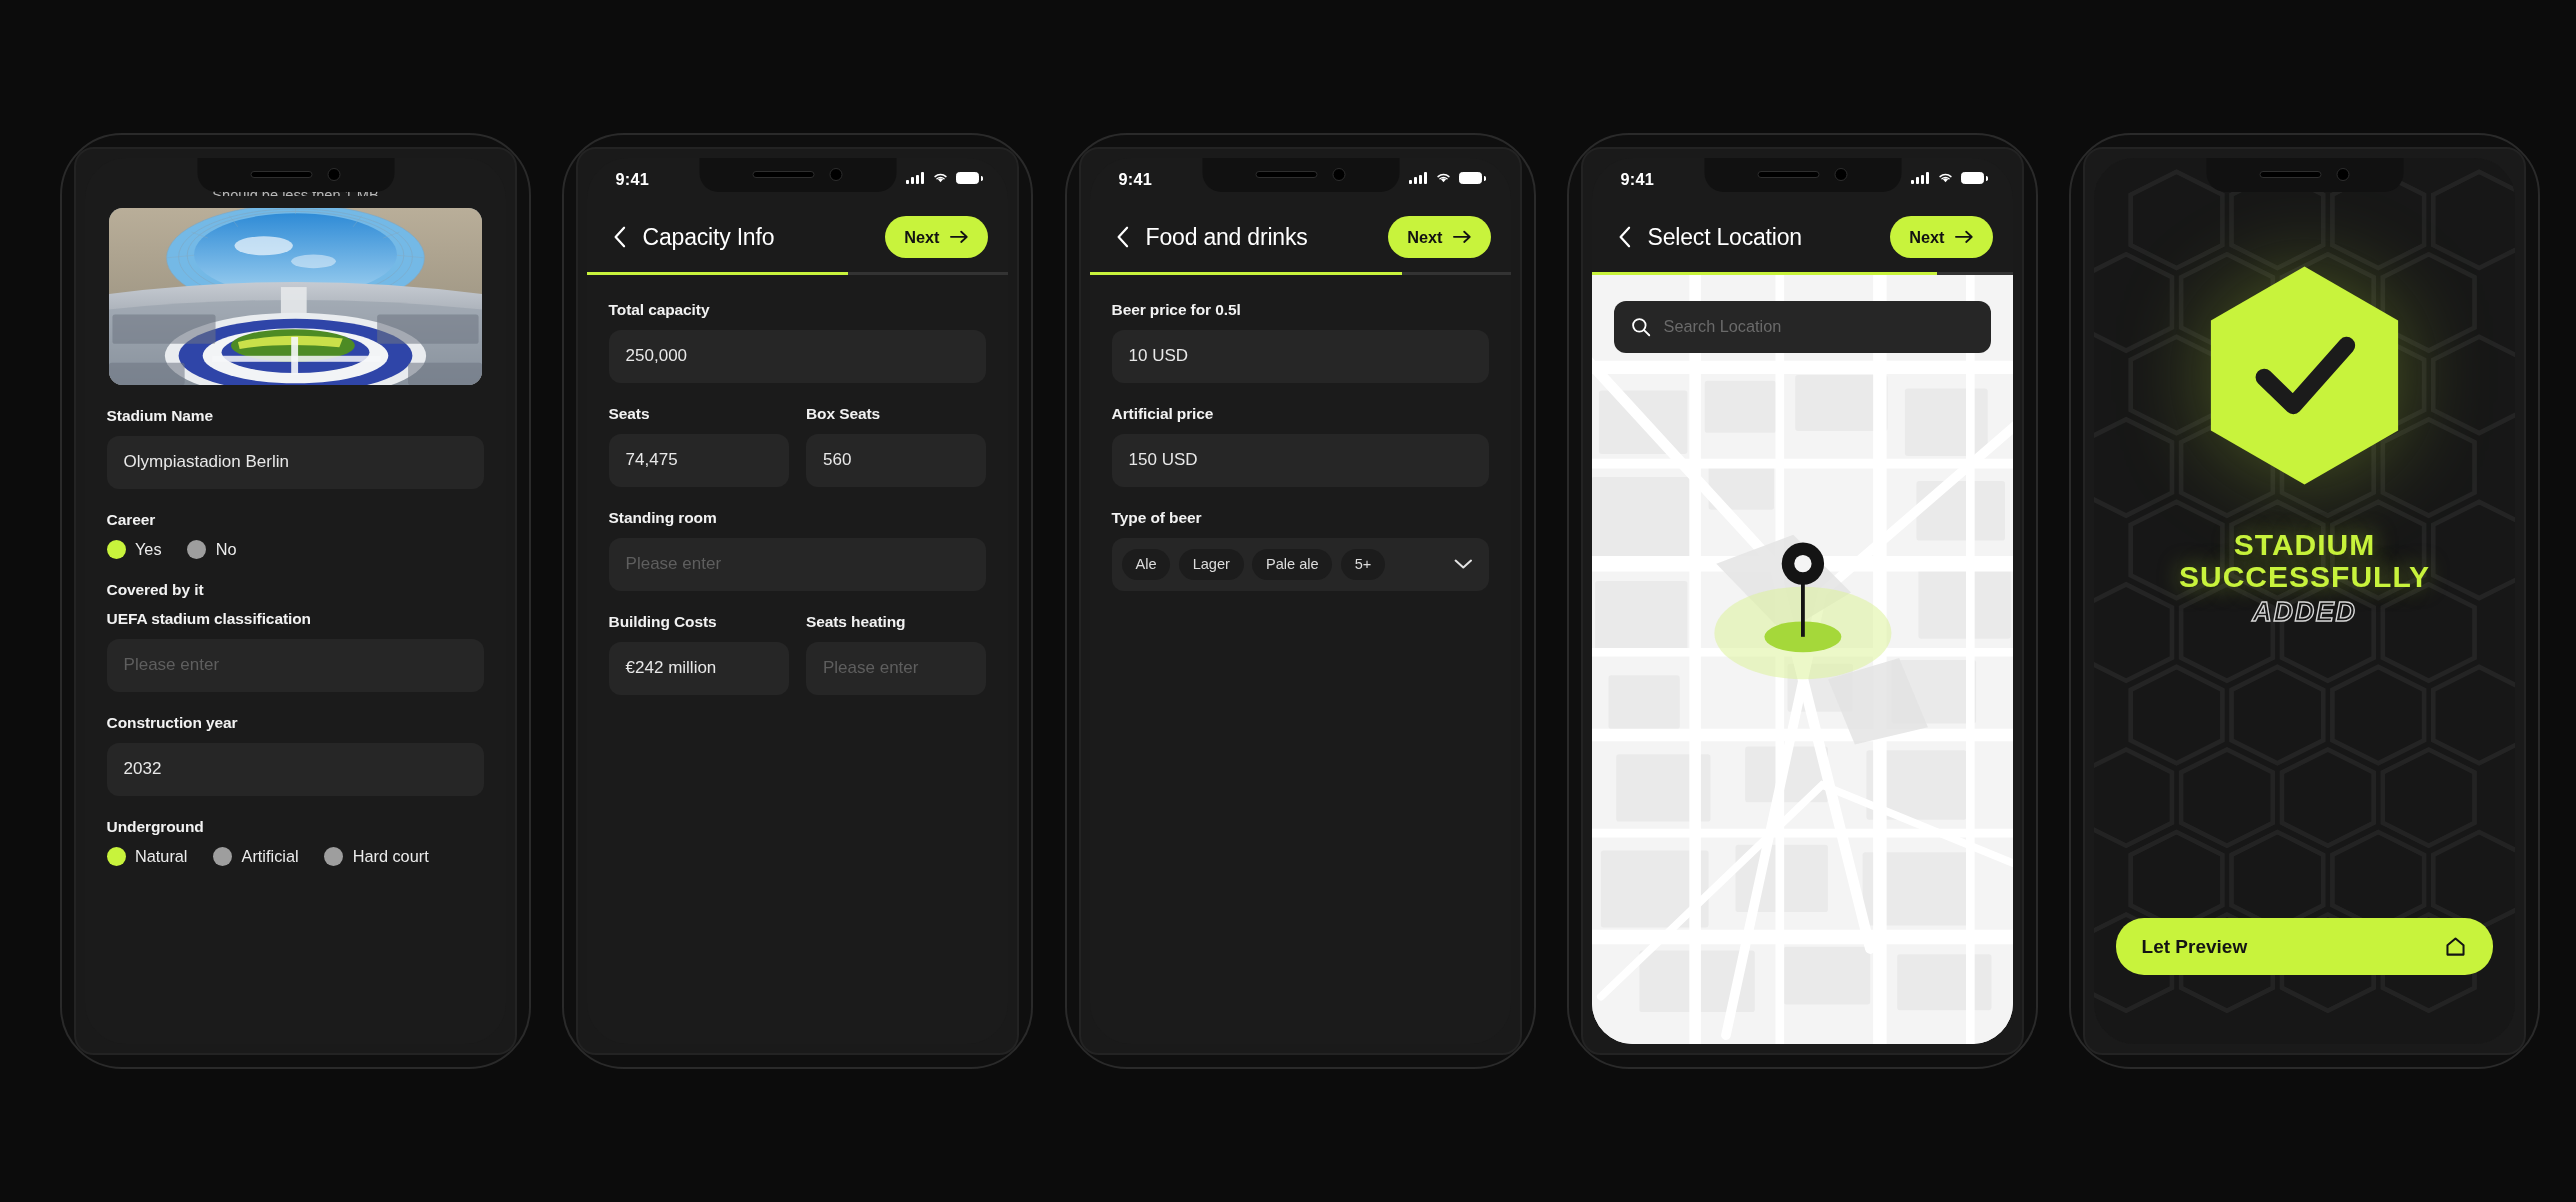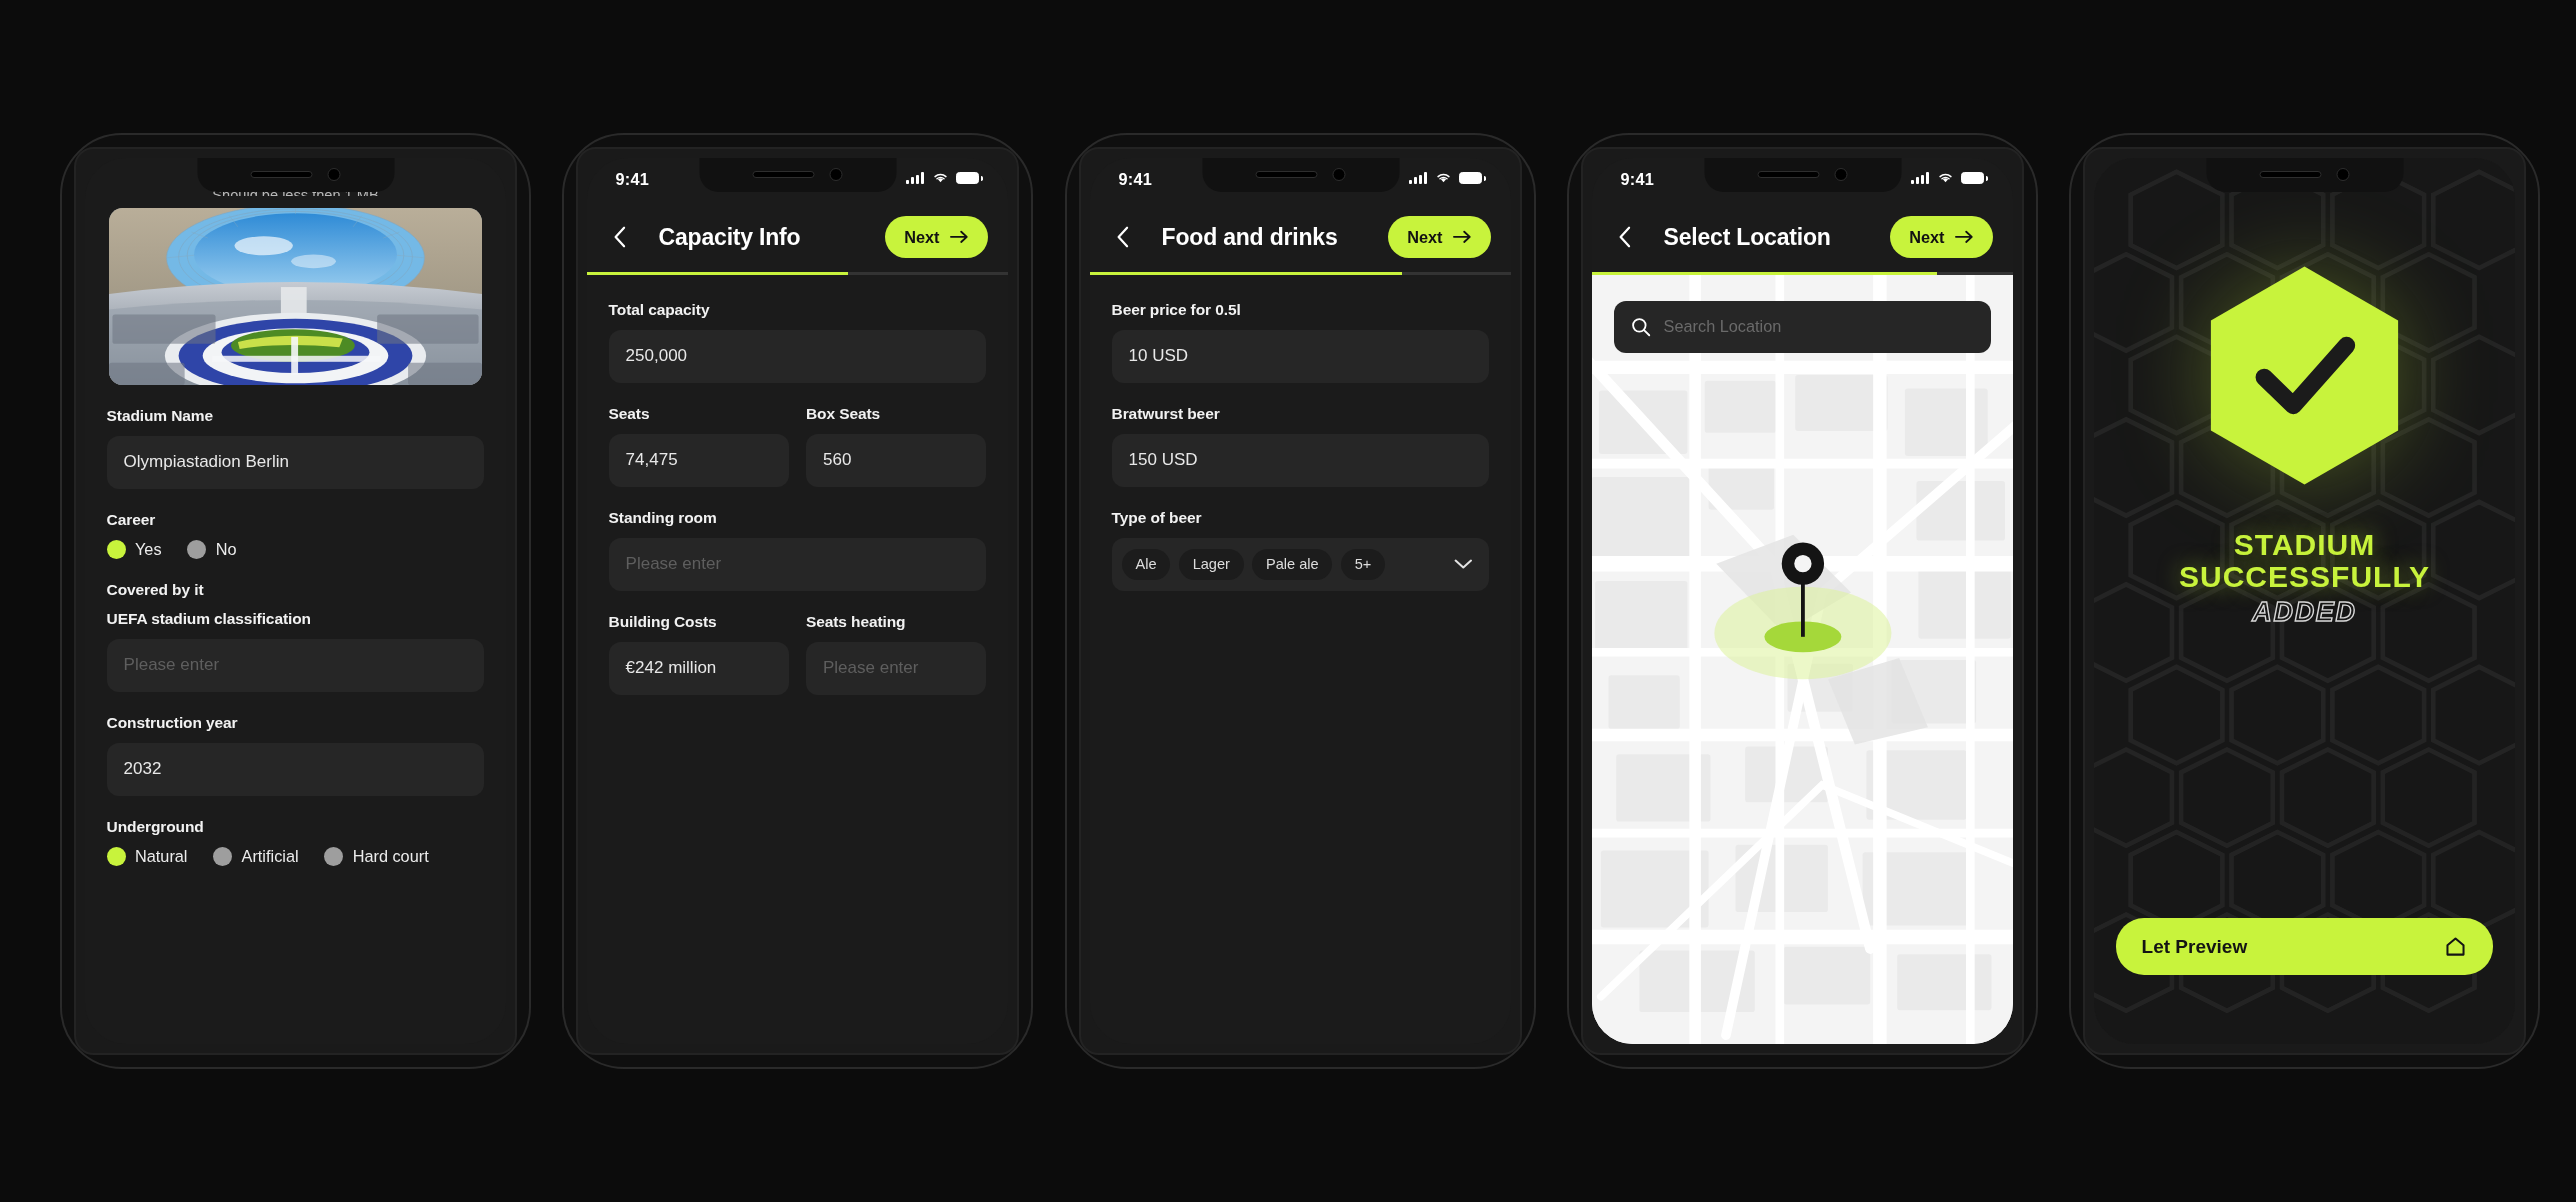--- a/index.html
+++ b/index.html
@@ -118,25 +118,24 @@
   }
   .back-chevron {
     width: 22px; height: 22px;
     flex: 0 0 auto;
     display: flex; align-items: center; justify-content: center;
     cursor: pointer;
   }
   .page-title {
     color: #fff;
     font-size: 23px;
-    font-weight: 700;
+    font-weight: 400;
     letter-spacing: -0.2px;
     flex: 1 1 auto;
     white-space: nowrap;
-    margin-left: 16px;
   }
   .next-btn {
     background: #c8f33c;
     color: #121212;
     border-radius: 22px;
     height: 42px;
     padding: 0 19px;
     display: flex;
     align-items: center;
     gap: 10.3px;
@@ -598,21 +597,21 @@
           <div class="progress-fill" id="prog3" style="width: 74%;"></div>
         </div>
 
         <div class="form-body">
           <div>
             <div class="field-label">Beer price for 0.5l</div>
             <div class="field-box">10 USD</div>
           </div>
 
           <div>
-            <div class="field-label">Bratwurst beer</div>
+            <div class="field-label">Artificial price</div>
             <div class="field-box">150  USD</div>
           </div>
 
           <div>
             <div class="field-label">Type of beer</div>
             <div class="chip-box">
               <span class="chip">Ale</span>
               <span class="chip">Lager</span>
               <span class="chip">Pale ale</span>
               <span class="chip">5+</span>

